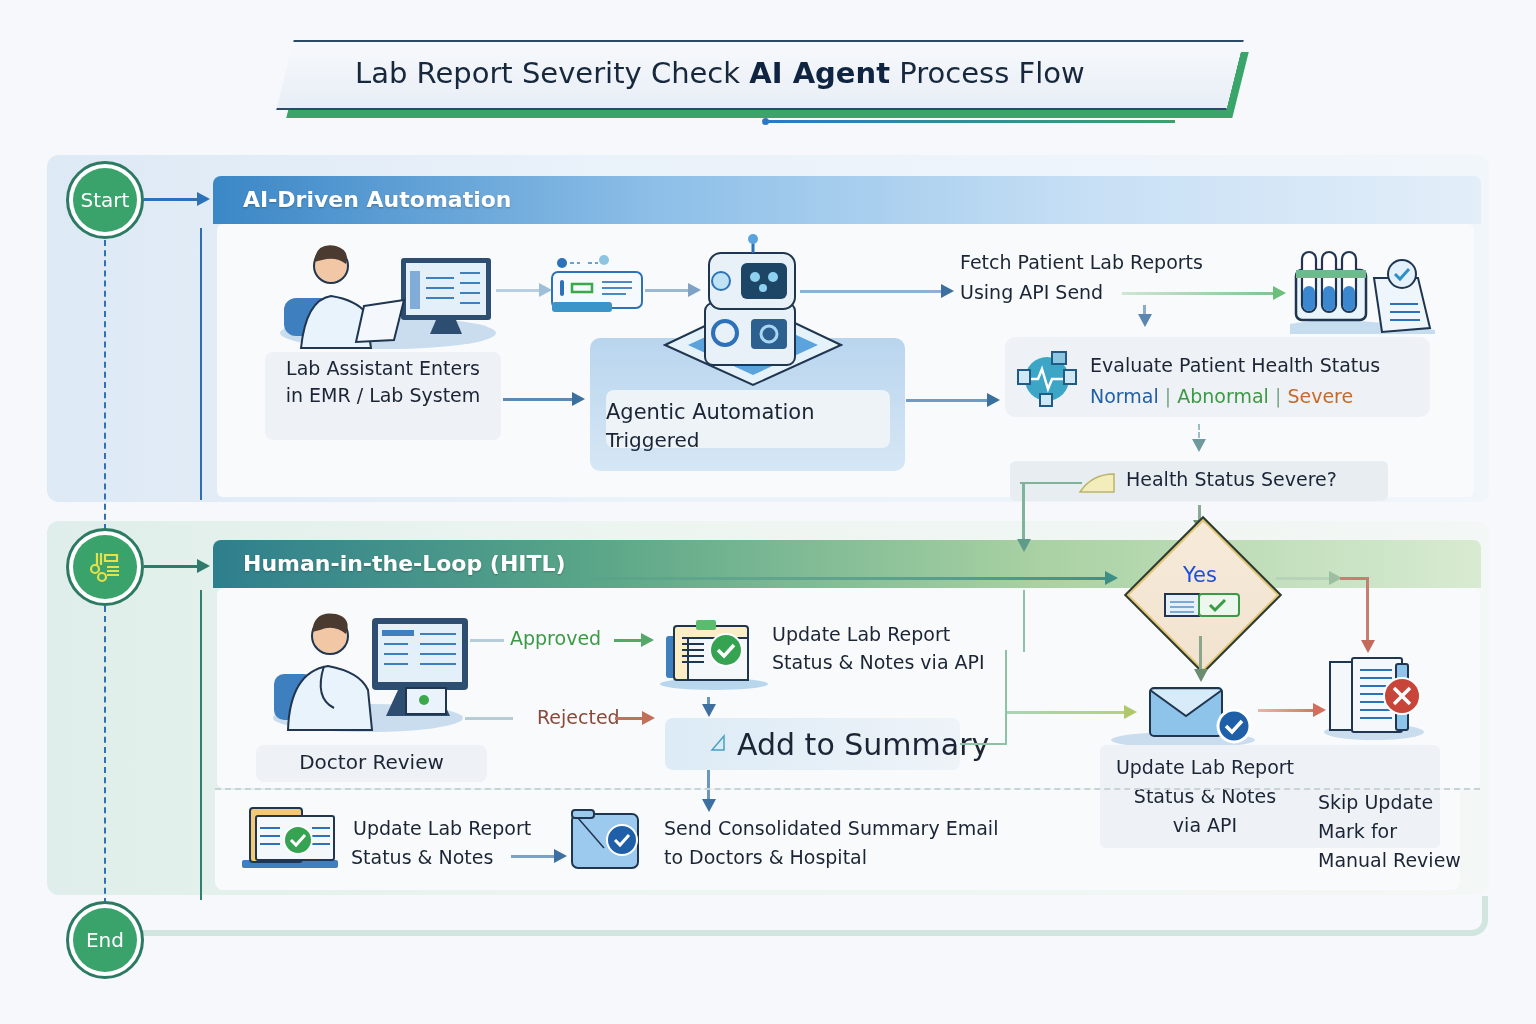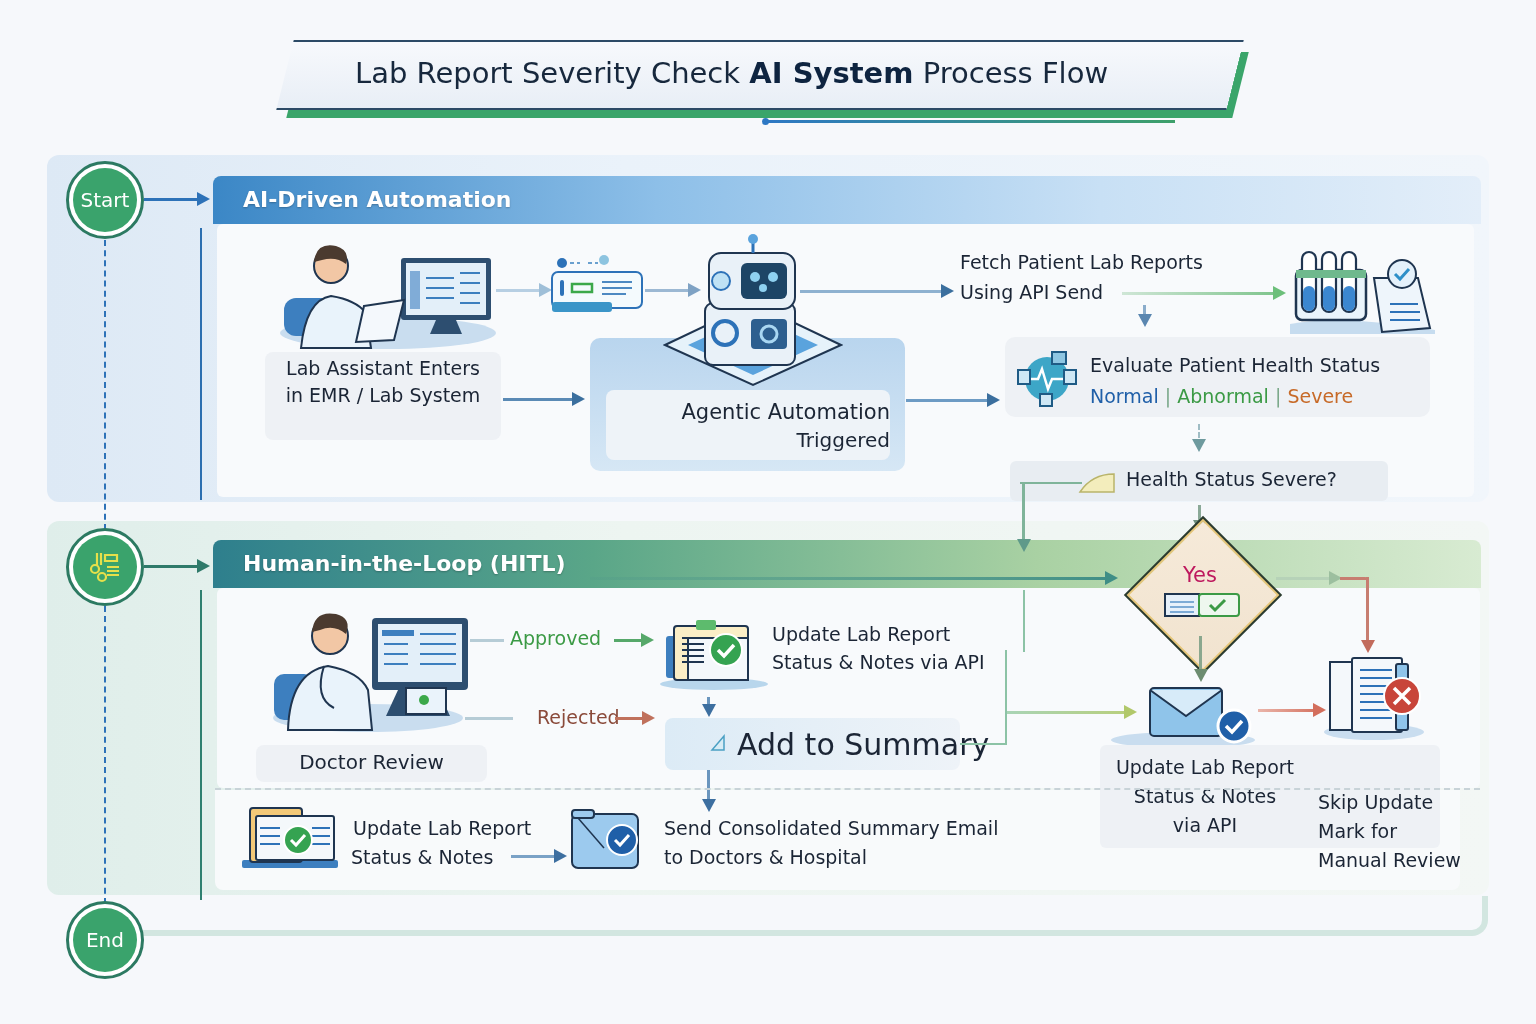--- a/index.html
+++ b/index.html
@@ -40,39 +40,39 @@
   
   .arrow { height: 3px; }
   .arrow::after { content: ""; position: absolute; right: -4px; top: -6px; border-left: 13px solid currentColor; border-top: 7px solid transparent; border-bottom: 7px solid transparent; }
   .arrow.down { width: 3px; }
   .arrow.down::after { right: -6px; top: auto; bottom: -6px; border-left: 7px solid transparent; border-right: 7px solid transparent; border-top: 13px solid currentColor; border-bottom: none; }
 
   .label-box { background: #eef1f5; border-radius: 8px; text-align: center; font-size: 19px; line-height: 27px; color: #1b2535; }
   .txt { font-size: 19px; line-height: 29px; color: #1b2535; white-space: nowrap; }
 
   .agentic-bg { left: 590px; top: 338px; width: 315px; height: 133px; background: linear-gradient(180deg,#b9d5ee,#d6e7f5); border-radius: 10px; }
-  .agentic-box { left: 606px; top: 390px; width: 284px; height: 70px; background: #eef3f8; border-radius: 8px; text-align: right; font-size: 21px; line-height: 28px; padding-top: 8px; }
+  .agentic-box { left: 606px; top: 390px; width: 284px; height: 58px; background: #eef3f8; border-radius: 8px; text-align: left; font-size: 21px; line-height: 28px; padding-top: 8px; }
 
   .eval-box { left: 1005px; top: 337px; width: 425px; height: 80px; background: #eef1f5; border-radius: 10px; }
   .severe-box { left: 1010px; top: 461px; width: 378px; height: 40px; background: #e8edf2; border-radius: 6px; }
 
   .diamond { left: 1148px; top: 540px; width: 110px; height: 110px; transform: rotate(45deg); background: linear-gradient(135deg,#f6ead9,#f1e3cf); border: 3px solid #e6c67a; outline: 2px solid #2b3b2f; outline-offset: -1px; }
 
   .summary-box { left: 665px; top: 718px; width: 295px; height: 52px; background: linear-gradient(90deg,#dcebf6,#eef3f8); border-radius: 8px; }
   .result-box { left: 1100px; top: 745px; width: 340px; height: 103px; background: #eef1f5; border-radius: 6px; }
   .dash-h { left: 215px; top: 788px; width: 1265px; border-top: 2px dashed #c8d3d8; }
   .bottom-panel { left: 215px; top: 790px; width: 1245px; height: 100px; background: #f8fafb; border-radius: 0 0 8px 8px; }
 
   .icon { display: block; }
 </style>
 </head>
 <body>
 
 <div class="abs title-plate"></div>
-<div class="abs title-text"><span>Lab Report Severity Check </span><b>AI System</b><span> Process Flow</span></div>
+<div class="abs title-text"><span>Lab Report Severity Check </span><b>AI Agent</b><span> Process Flow</span></div>
 <div class="abs title-line1"></div>
 <div class="abs title-dot" style="left:762px;top:118px;"></div>
 
 <div class="abs lane-ai"></div>
 <div class="abs panel" style="left:217px;top:224px;width:1257px;height:273px;"></div>
 <div class="abs lane-hitl"></div>
 <div class="abs panel" style="left:217px;top:588px;width:1263px;height:200px;"></div>
 <div class="abs bottom-panel"></div>
 <div class="abs bottom-tray"></div>
 
@@ -222,21 +222,21 @@
 </div>
 <div class="abs txt" style="left:1126px;top:465px;">Health Status Severe?</div>
 
 <div class="abs" style="left:1020px;top:482px;width:62px;height:2px;background:#7fb49a;"></div>
 <div class="abs arrow down" style="left:1022px;top:482px;height:64px;color:#5f9a8a;background:#7fb49a;"></div>
 <div class="abs arrow down" style="left:1198px;top:505px;height:22px;color:#6e8f7c;background:#8ba998;"></div>
 
 <div class="abs arrow" style="left:590px;top:577px;width:524px;color:#3f8e86;background:linear-gradient(90deg,rgba(80,150,140,.2),#3f8e86);"></div>
 
 <div class="abs diamond"></div>
-<div class="abs txt" style="left:1183px;top:561px;font-size:21px;color:#be185d;">Yes</div>
+<div class="abs txt" style="left:1183px;top:561px;font-size:21px;color:#1d4ed8;">Yes</div>
 <div class="abs" style="left:1164px;top:592px;">
   <svg class="icon" width="78" height="28" viewBox="0 0 78 28">
       <rect x="1" y="2" width="34" height="22" fill="#e6f0fa" stroke="#1f3550" stroke-width="2"></rect>
       <path d="M6 10h24M6 15h24M6 20h24" stroke="#5a93c9" stroke-width="1.5"></path>
       <rect x="35" y="2" width="40" height="22" rx="3" fill="#eef7ee" stroke="#3b9a45" stroke-width="2"></rect>
       <path d="M46 13l5 5 10-10" fill="none" stroke="#3b9a45" stroke-width="3"></path>
     </svg>
 </div>
 
 <div class="abs arrow" style="left:1276px;top:577px;width:62px;color:#9cbf9f;background:#b6d2b8;"></div>

